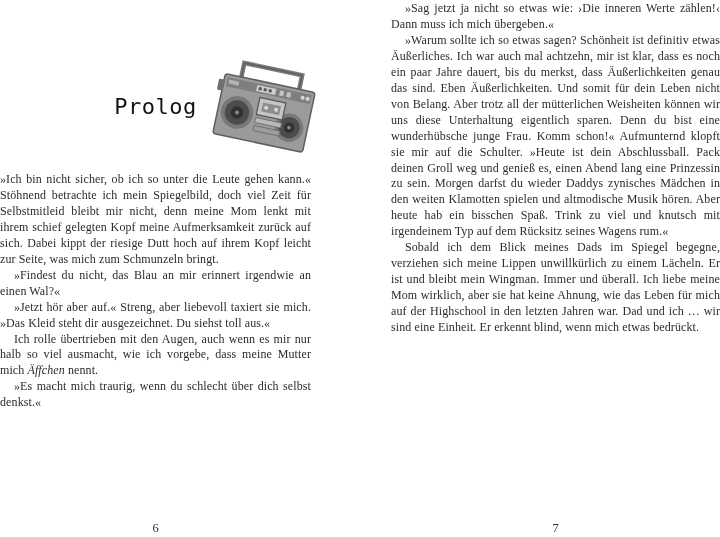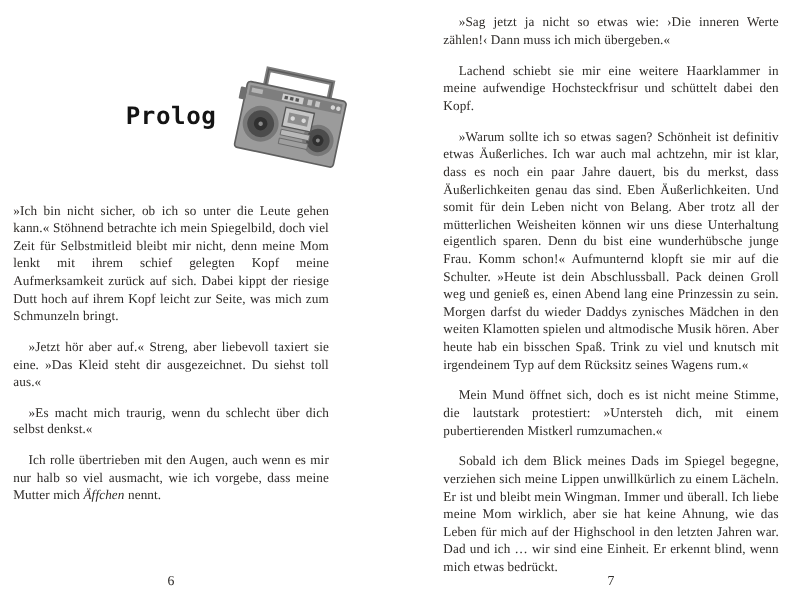--- a/index.html
+++ b/index.html
@@ -10,40 +10,40 @@
     overflow:hidden;
     font-family:"Liberation Serif", serif;
     color:#2e2b28;
   }
   .chapter-heading {
     position:absolute;
     left:0; top:94px; width:311px;
     margin:0;
     text-align:center;
     font-family:"DejaVu Sans Mono", monospace;
-    font-weight:700;
+    font-weight:400;
     font-size:22px;
     letter-spacing:0.5px;
     color:#141414;
   }
   .figure {
     position:absolute;
     left:212px; top:54px;
     width:106px; height:108px;
   }
   .page-text {
     position:absolute;
     text-align:justify;
     font-size:12px;
     line-height:15.95px;
     letter-spacing:0.1px;
   }
   .page-text.left  { left:0;   top:172px; width:311px; }
   .page-text.right { left:391px; top:1px; width:329px; }
-  .page-text p { margin:12px; }
+  .page-text p { margin:0; }
   .page-text p.indent { text-indent:14px; }
   .page-text em { font-style:italic; }
   .pagenum {
     position:absolute;
     top:521px;
     text-align:center;
     font-size:12.5px;
     color:#2e2b28;
   }
   .pagenum.left  { left:0;     width:311px; }
@@ -95,33 +95,32 @@
           <circle cx="63" cy="51.5" r="2" fill="#d9d9d9"></circle>
 
           <rect x="45" y="63" width="26" height="5" fill="#b9b9b9" stroke="#6a6a6a" stroke-width="0.8"></rect>
           <rect x="45" y="71" width="26" height="5" fill="#9e9e9e" stroke="#6a6a6a" stroke-width="0.8"></rect>
         </g>
       </svg>
     </div>
 
     <div class="page-text left">
         <p class="para"><span>»Ich bin nicht sicher, ob ich so unter die Leute gehen kann.« Stöhnend betrachte ich mein Spiegelbild, doch viel Zeit für Selbstmitleid bleibt mir nicht, denn meine Mom lenkt mit ihrem schief gelegten Kopf meine Aufmerksamkeit zurück auf sich. Dabei kippt der riesige Dutt hoch auf ihrem Kopf leicht zur Seite, was mich zum Schmunzeln bringt.</span></p>
-        <p class="para indent"><span>»Jetzt hör aber auf.« Streng, aber liebevoll taxiert sie eine. »Das Kleid steht dir ausgezeichnet. Du siehst toll aus.«</span></p>
+        <p class="para indent"><span>»Findest du nicht, das Blau an mir erinnert irgendwie an einen Wal?«</span></p>
+        <p class="para indent"><span>»Jetzt hör aber auf.« Streng, aber liebevoll taxiert sie mich. »Das Kleid steht dir ausgezeichnet. Du siehst toll aus.«</span></p>
+        <p class="para indent"><span>Ich rolle übertrieben mit den Augen, auch wenn es mir nur halb so viel ausmacht, wie ich vorgebe, dass meine Mutter mich </span><em>Äffchen</em><span> nennt.</span></p>
         <p class="para indent"><span>»Es macht mich traurig, wenn du schlecht über dich selbst denkst.«</span></p>
-        <p class="para indent"><span>Ich rolle übertrieben mit den Augen, auch wenn es mir nur halb so viel ausmacht, wie ich vorgebe, dass meine Mutter mich </span><em>Äffchen</em><span> nennt.</span></p>
       </div>
 
     <div class="pagenum left">6</div>
   </section>
 
   <section>
     <div class="page-text right">
         <p class="para indent"><span>»Sag jetzt ja nicht so etwas wie: ›Die inneren Werte zählen!‹ Dann muss ich mich übergeben.«</span></p>
-        <p class="para indent"><span>Lachend schiebt sie mir eine weitere Haarklammer in meine aufwendige Hochsteckfrisur und schüttelt dabei den Kopf.</span></p>
         <p class="para indent"><span>»Warum sollte ich so etwas sagen? Schönheit ist definitiv etwas Äußerliches. Ich war auch mal achtzehn, mir ist klar, dass es noch ein paar Jahre dauert, bis du merkst, dass Äußerlichkeiten genau das sind. Eben Äußerlichkeiten. Und somit für dein Leben nicht von Belang. Aber trotz all der mütterlichen Weisheiten können wir uns diese Unterhaltung eigentlich sparen. Denn du bist eine wunderhübsche junge Frau. Komm schon!« Aufmunternd klopft sie mir auf die Schulter. »Heute ist dein Abschlussball. Pack deinen Groll weg und genieß es, einen Abend lang eine Prinzessin zu sein. Morgen darfst du wieder Daddys zynisches Mädchen in den weiten Klamotten spielen und altmodische Musik hören. Aber heute hab ein bisschen Spaß. Trink zu viel und knutsch mit irgendeinem Typ auf dem Rücksitz seines Wagens rum.«</span></p>
-        <p class="para indent"><span>Mein Mund öffnet sich, doch es ist nicht meine Stimme, die lautstark protestiert: »Untersteh dich, mit einem pubertierenden Mistkerl rumzumachen.«</span></p>
         <p class="para indent"><span>Sobald ich dem Blick meines Dads im Spiegel begegne, verziehen sich meine Lippen unwillkürlich zu einem Lächeln. Er ist und bleibt mein Wingman. Immer und überall. Ich liebe meine Mom wirklich, aber sie hat keine Ahnung, wie das Leben für mich auf der Highschool in den letzten Jahren war. Dad und ich … wir sind eine Einheit. Er erkennt blind, wenn mich etwas bedrückt.</span></p>
       </div>
 
     <div class="pagenum right">7</div>
   </section>
 
 </div>
 
 </body></html>

